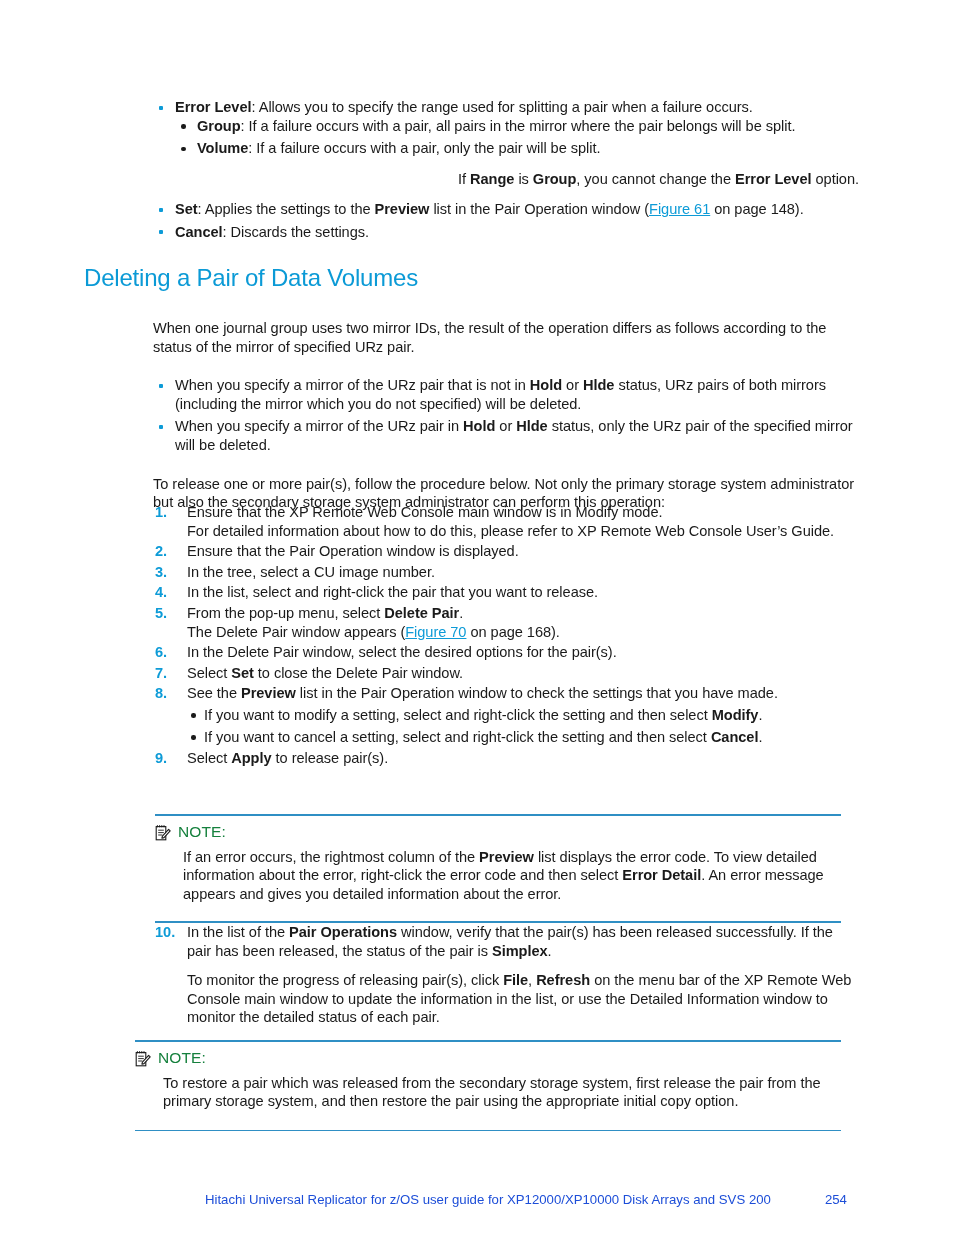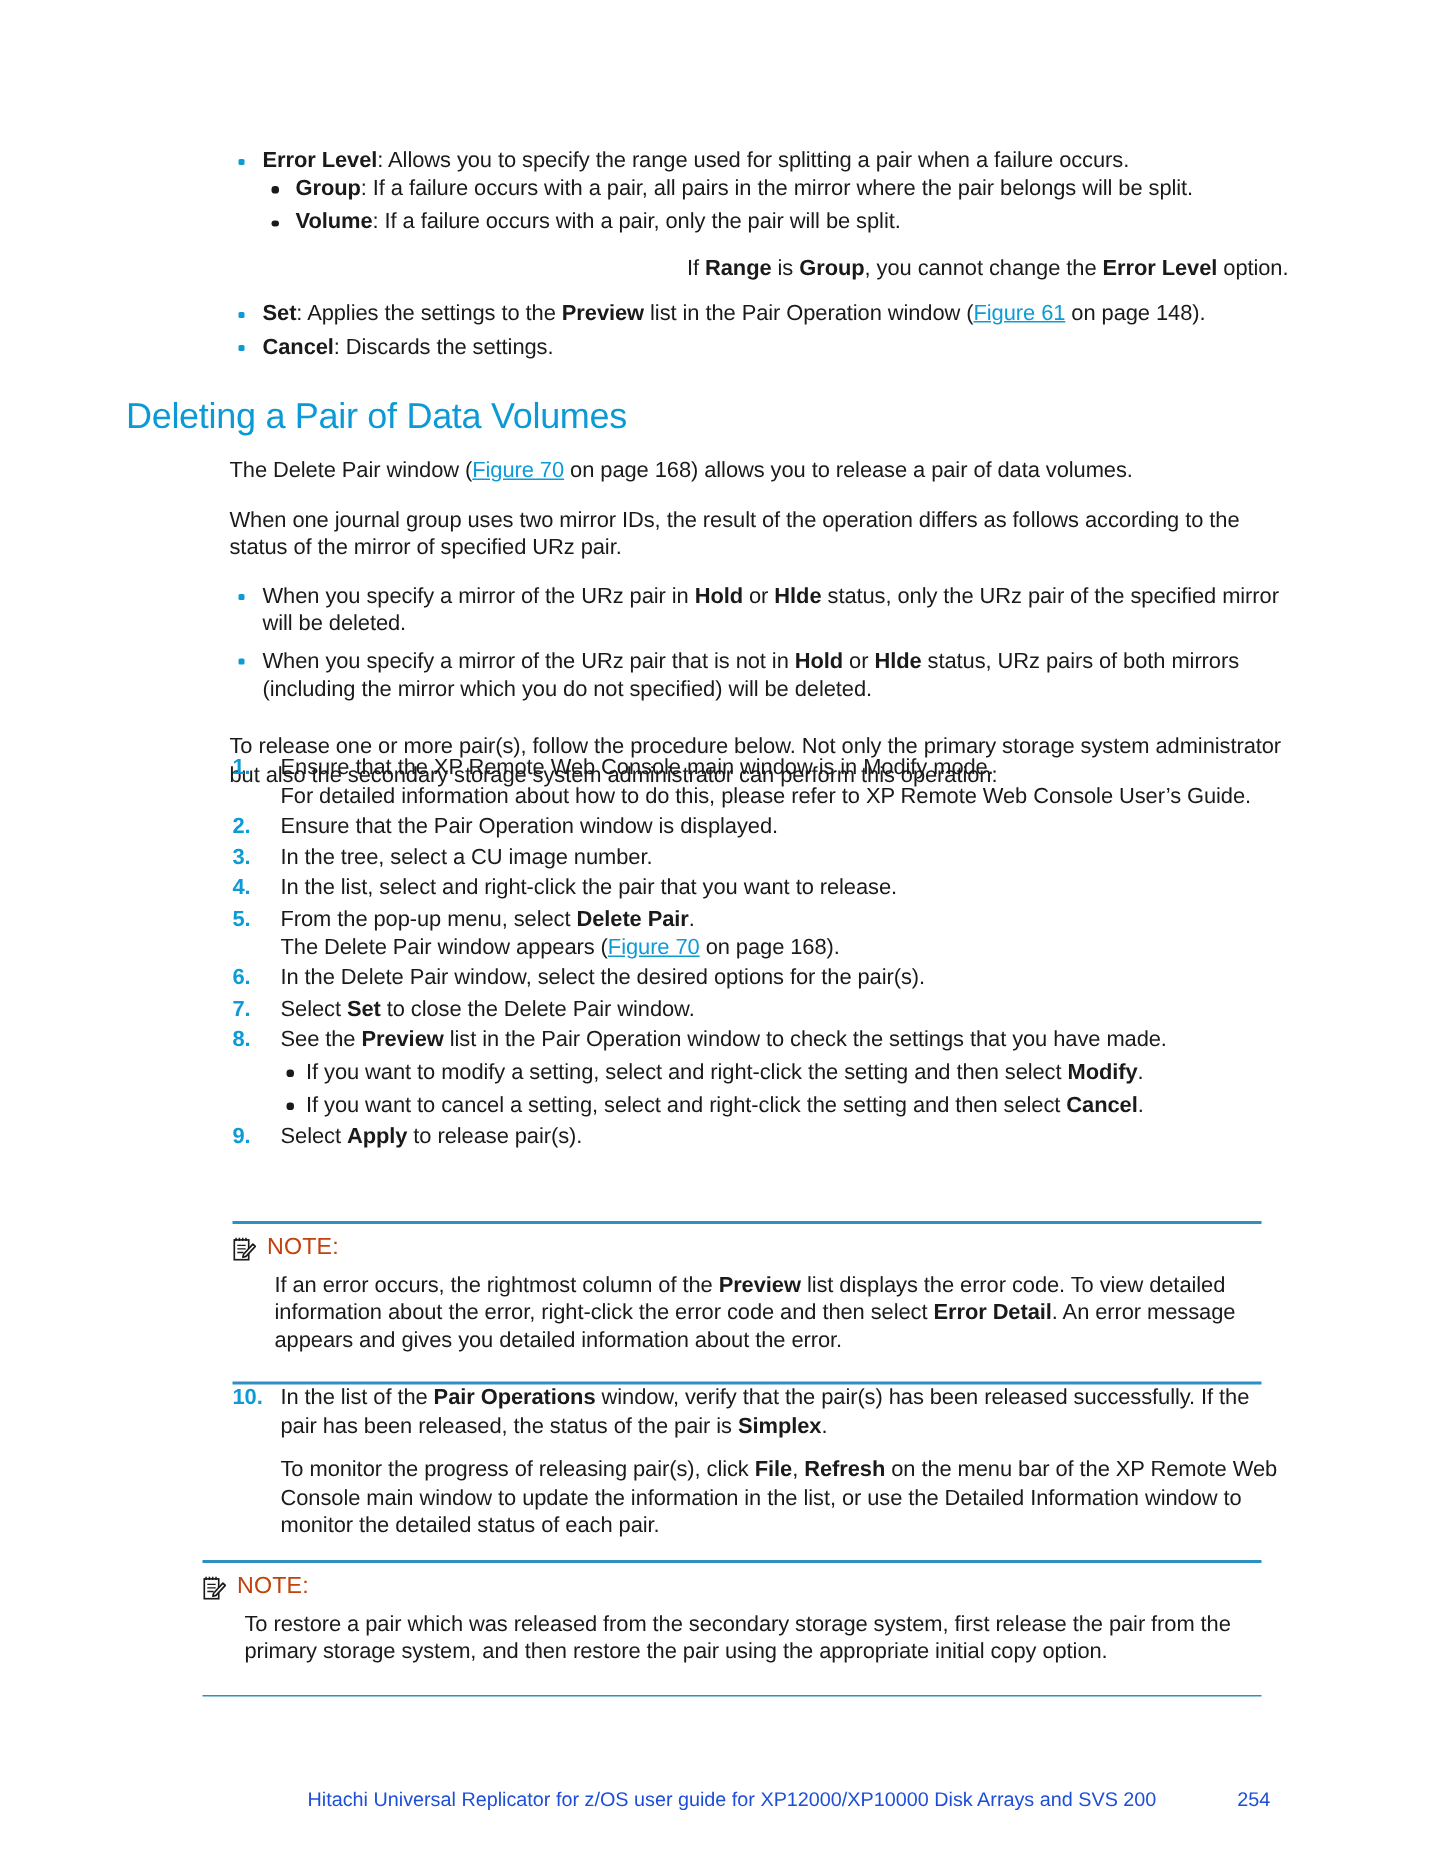--- a/index.html
+++ b/index.html
@@ -100,21 +100,21 @@
     background: #2f8fc4;
     width: 100%;
   }
   .note .hdr {
     display:flex;
     align-items:flex-start;
     gap:7px;
     margin-top:7px;
   }
   .note .hdr .label {
-    color:#c2410c;
+    color:#15803d;
     font-size:15.5px;
     line-height:18px;
     font-weight:400;
     letter-spacing:0.1px;
   }
   .note .body {
     margin-top:6px;
     margin-left:28px;
   }
   .note-icon { flex: 0 0 auto; width:16px; height:18px; display:block; margin-top:1px; }
@@ -169,31 +169,30 @@
   </div>
 
   <div style="position:absolute; left:0; right:0; top:217px;">
     <div class="col-head">
       <h1 class="h1">Deleting a Pair of Data Volumes</h1>
     </div>
   </div>
 
   <div style="position:absolute; left:0; right:0; top:261px;">
     <div class="col-body">
-      <p class="t"><span>The Delete Pair window (</span><a class="lnk" href="#">Figure 70</a><span> on page 168) allows you to release a pair of data volumes.</span></p>
 
       <div class="gap-md"></div>
 
       <p class="t">When one journal group uses two mirror IDs, the result of the operation differs as follows according to the status of the mirror of specified URz pair.</p>
 
       <div class="gap-md"></div>
 
       <ul class="blist">
+        <li class="t" style="margin-top:6px;"><span>When you specify a mirror of the URz pair that is not in </span><b>Hold</b><span> or </span><b>Hlde</b><span> status, URz pairs of both mirrors (including the mirror which you do not specified) will be deleted.</span></li>
         <li class="t"><span>When you specify a mirror of the URz pair in </span><b>Hold</b><span> or </span><b>Hlde</b><span> status, only the URz pair of the specified mirror will be deleted.</span></li>
-        <li class="t" style="margin-top:6px;"><span>When you specify a mirror of the URz pair that is not in </span><b>Hold</b><span> or </span><b>Hlde</b><span> status, URz pairs of both mirrors (including the mirror which you do not specified) will be deleted.</span></li>
       </ul>
 
       <div class="gap-lg"></div>
 
       <p class="t">To release one or more pair(s), follow the procedure below.  Not only the primary storage system administrator but also the secondary storage system administrator can perform this operation:</p>
     </div>
   </div>
 
   <div style="position:absolute; left:0; right:0; top:459px;">
     <div style="margin-left:155px; margin-right:95px;">

